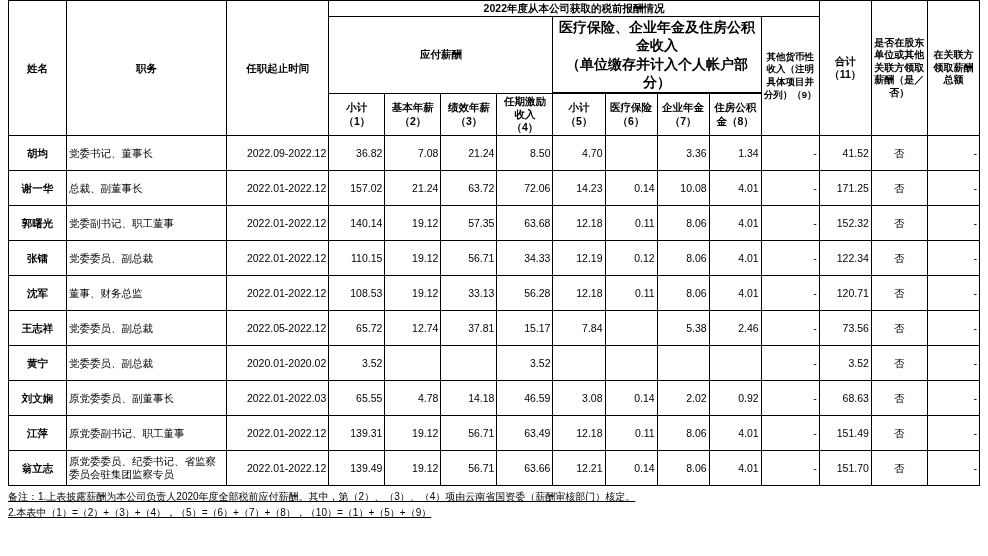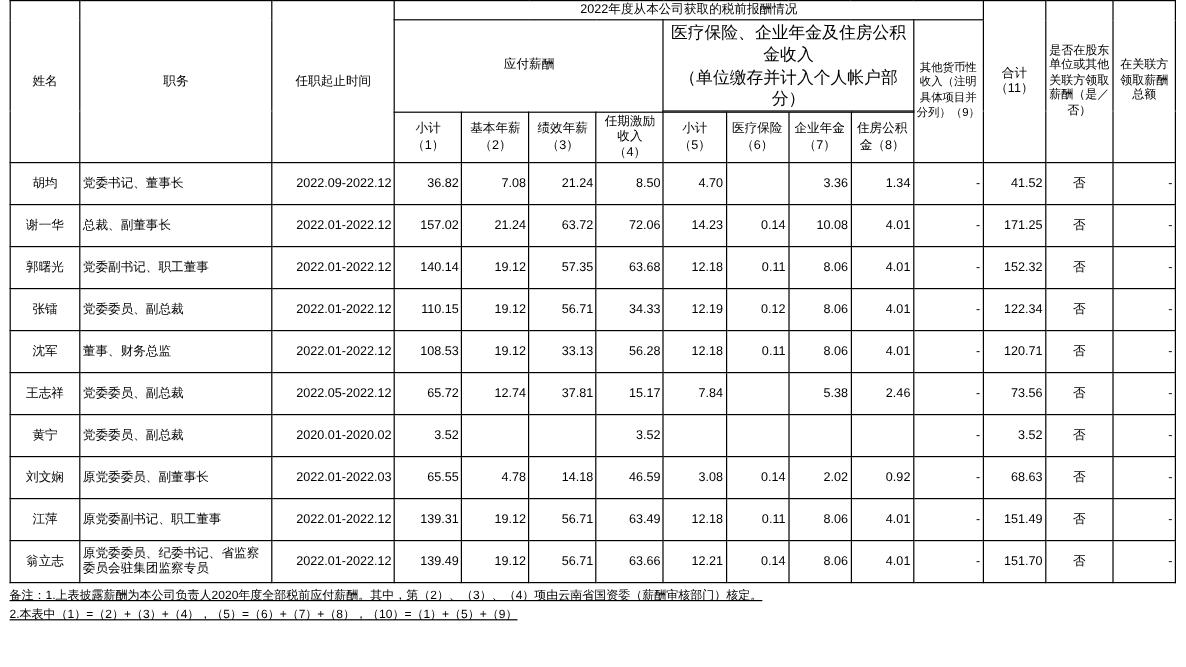--- a/index.html
+++ b/index.html
@@ -37,31 +37,32 @@
   }
   table.main th, table.main td {
     border: 1px solid #000000;
     font-size: 10.5px;
     font-family: "Liberation Sans", sans-serif;
     padding: 1px 2px;
     vertical-align: middle;
     line-height: 1.25;
   }
   table.main th {
-    font-weight: normal;
+    font-weight: bold;
     text-align: center;
   }
   .hdr-big {
     font-size: 11px;
   }
   td.name {
     text-align: center;
     white-space: nowrap;
     font-size: 11px;
     height: 32px;
+    font-weight: bold;
   }
   td.post {
     text-align: left;
     font-size: 11px;
     padding: 2px 3px;
   }
   td.period {
     text-align: right;
     font-size: 11px;
     white-space: nowrap;

